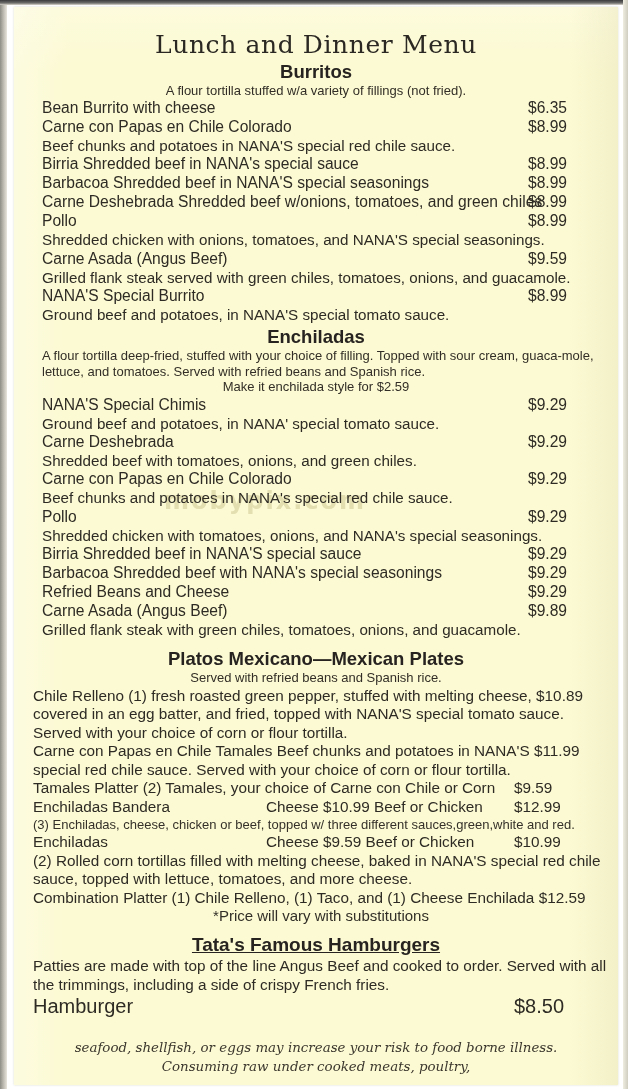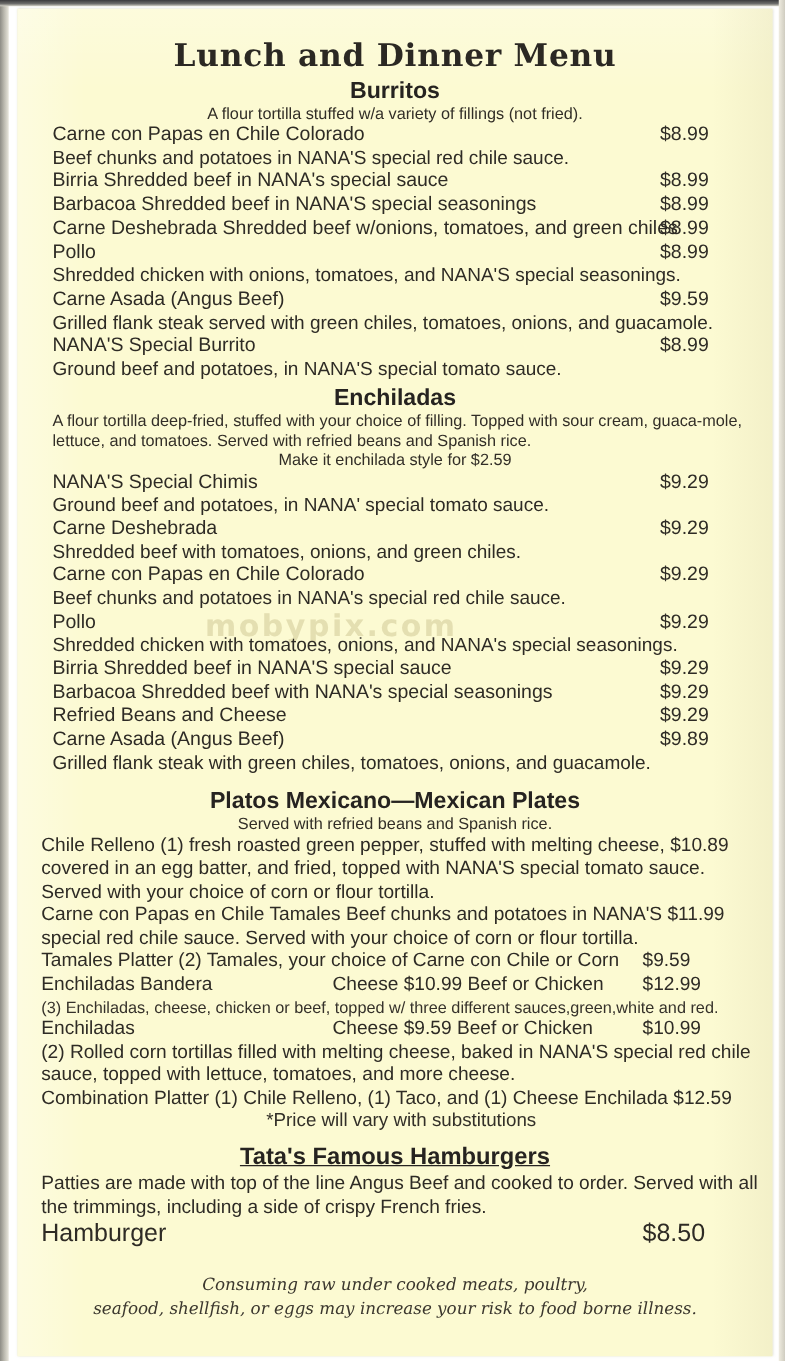--- a/index.html
+++ b/index.html
@@ -78,21 +78,21 @@
   .content {
     position: relative;
     padding: 0;
   }
 
   
   .menu-title {
     text-align: center;
     font-family: "DejaVu Serif", serif;
     font-size: 25px;
-    font-weight: 700;
+    font-weight: 400;
     letter-spacing: .6px;
     color: #2b2823;
     margin: 24px 0 1px 0;
     line-height: 1.1;
   }
   .section-head {
     text-align: center;
     font-family: "Liberation Sans", sans-serif;
     font-weight: 700;
     font-size: 18.5px;
@@ -223,20 +223,24 @@
     <div class="paper-shade"></div>
     <div class="watermark">mobypix.com</div>
 
     <div class="content">
 
       <h1 class="menu-title">Lunch and Dinner Menu</h1>
 
       <h2 class="section-head">Burritos</h2>
       <div class="section-note">A flour tortilla stuffed w/a variety of fillings (not fried).</div>
 
+      <div class="row">
+        <span class="nm">Bean Burrito with cheese</span>
+        <span class="pr">$6.35</span>
+      </div>
 
       <div class="row">
         <span class="nm">Carne con Papas en Chile Colorado</span>
         <span class="pr">$8.99</span>
       </div>
       <div class="desc">Beef chunks and potatoes  in NANA'S special red chile sauce.</div>
 
       <div class="row">
         <span class="nm">Birria   Shredded beef in NANA's special sauce</span>
         <span class="pr">$8.99</span>
@@ -366,19 +370,19 @@
 
       <h2 class="section-head underline">Tata's Famous Hamburgers</h2>
       <div class="para">Patties are made with top of the line Angus Beef and cooked to order. Served with all the trimmings, including a side of crispy French fries.</div>
 
       <div class="burger-line">
         <span>Hamburger</span>
         <span class="pr">$8.50</span>
       </div>
 
       <div class="disclaimer">
+        <div>seafood, shellfish, or eggs may increase your risk to food borne illness.</div>
         <div>Consuming raw under cooked meats, poultry,</div>
-        <div>seafood, shellfish, or eggs may increase your risk to food borne illness.</div>
       </div>
 
     </div>
   </div>
 </div>
 
 </body></html>

